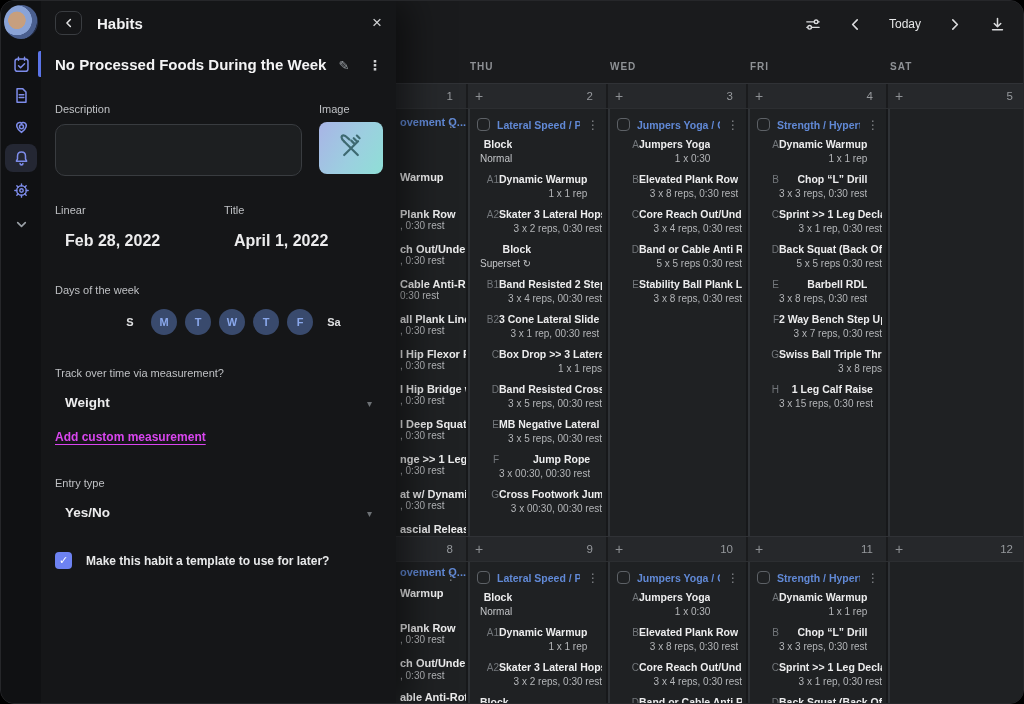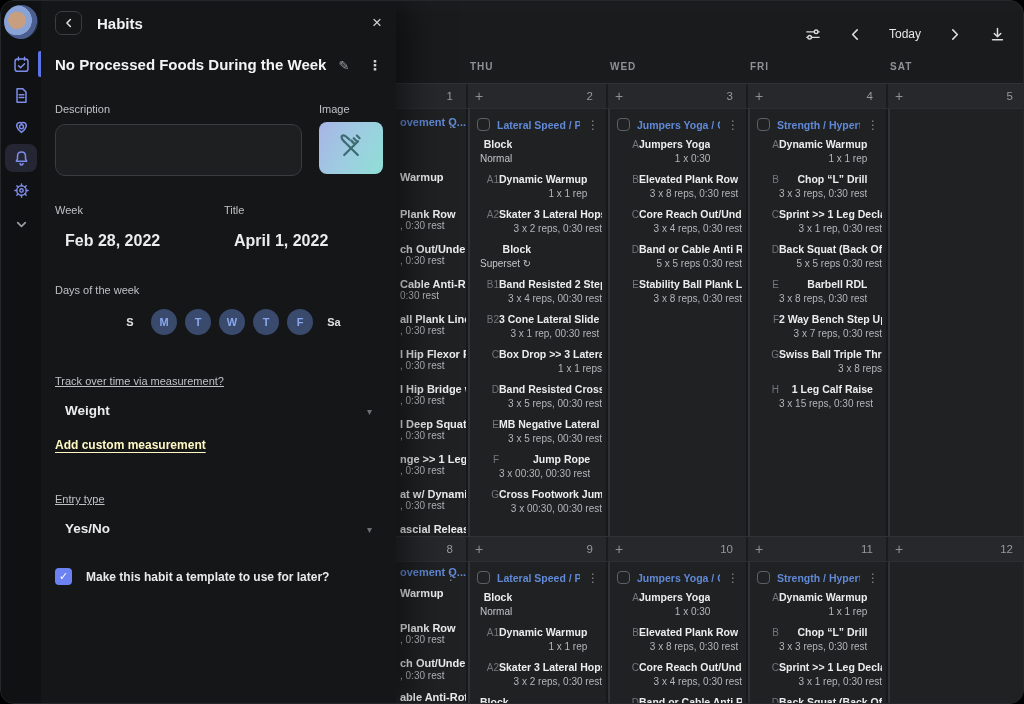--- a/index.html
+++ b/index.html
@@ -14,21 +14,21 @@
   .nav-item { position:relative; width:40px; height:26px; margin-bottom:5px; display:flex; align-items:center; justify-content:center; color:#7d8cea; }
   .nav-item svg { width:19px; height:19px; }
   .nav-item .active-bar { position:absolute; right:0; top:0; width:3px; height:26px; background:#5b74e8; border-radius:2px 0 0 2px; }
   .nav-item.selected { height:28px; }
   .nav-item.selected .sel-bg { position:absolute; left:4px; top:0; width:32px; height:28px; background:#242733; border-radius:8px; }
   .nav-item svg { position:relative; }
   .nav-item.chev { color:#9aa0a6; margin-top:3px; }
 
   
   .calendar { position:absolute; inset:0; }
-  .topbar { position:absolute; left:0; top:10px; right:0; height:46px; background:#1a1b1d; }
+  .topbar { position:absolute; left:0; top:0; right:0; height:46px; background:#1a1b1d; }
   .tb-right { position:absolute; right:16px; top:0; height:46px; display:flex; align-items:center; gap:24px; color:#dadbdd; }
   .tb-btn { display:flex; align-items:center; justify-content:center; }
   .tb-btn svg { width:19px; height:19px; }
   .today-btn { font-size:12px; color:#e6e7e8; }
 
   .cal-area { position:absolute; left:325px; top:46px; right:0; bottom:0; display:flex; flex-direction:column; }
   .day-row { height:36px; display:flex; background:#1a1b1d; }
   .dh-spacer { width:140px; flex:none; }
   .dh { width:140px; flex:none; padding:14px 0 0 4px; font-size:10px; font-weight:700; letter-spacing:1px; color:#8f9296; }
   .cal-rows { flex:1; display:flex; flex-direction:column; min-height:0; }
@@ -82,25 +82,25 @@
   .m-imgtile { margin-top:7px; width:64px; height:52px; border-radius:8px; background:linear-gradient(120deg,#a9b4e6 0%,#9ccfe0 55%,#8fdfd6 100%); display:flex; align-items:center; justify-content:center; }
   .m-imgtile svg { width:30px; height:30px; }
   .daterow { display:flex; margin-top:28px; }
   .daterow .fcol-l { width:169px; }
   .m-value { margin-top:16px; padding-left:10px; font-size:16px; color:#ececed; font-weight:600; }
   .days-label { margin-top:34px; }
   .chips { display:flex; gap:8px; margin-top:13px; padding-left:62px; }
   .day-chip { width:26px; height:26px; display:flex; align-items:center; justify-content:center; font-size:11px; }
   .day-chip.k-on { background:#394a6d; border-radius:50%; color:#8aa8ec; font-weight:700; }
   .day-chip.k-off { color:#dfe0e2; font-weight:600; }
-  .m-q-label { margin-top:40px;text-decoration:underline; }
+  .m-q-label { margin-top:32px; }
   .droprow { position:relative; margin-top:16px; height:17px; }
   .dropvalue { padding-left:10px; font-size:13.5px; color:#ececed; font-weight:600; }
   .drop-chevron { position:absolute; right:10px; top:3px; color:#6d7175; font-size:10px; }
-  .m-link { display:inline-block; margin-top:18px; font-size:12px; font-weight:700; color:#fef9c3; text-decoration:underline; text-underline-offset:3px; }
+  .m-link { display:inline-block; margin-top:18px; font-size:12px; font-weight:700; color:#d946ef; text-decoration:underline; text-underline-offset:3px; }
   .checkrow { display:flex; align-items:center; margin-top:30px; }
   .m-check { width:17px; height:17px; flex:none; background:#6d82f2; border-radius:4px; display:flex; align-items:center; justify-content:center; color:#fff; font-size:11px; font-weight:700; }
   .checklabel { margin-left:14px; font-size:12px; font-weight:600; color:#e8e9ea; }
 </style>
 </head>
 <body>
 
 <div class="window">
 
   <main class="calendar">
@@ -708,21 +708,21 @@
               <path d="M13 3.8l2.2 2.2M15.3 1.9l2 2M11.2 5.6l2.2 2.2"></path>
               <path d="M16 16.2 6 6.2"></path>
               <path d="M6 6.2C4.3 4.5 3.7 2.9 4.5 2.1c.8-.8 2.4-.2 4.1 1.5l1.2 1.2"></path>
             </svg>
           </div>
         </div>
       </div>
 
       <div class="daterow">
         <div class="fcol-l">
-          <div class="m-label">Week</div>
+          <div class="m-label">Linear</div>
           <div class="m-value">Feb 28, 2022</div>
         </div>
         <div>
           <div class="m-label">Title</div>
           <div class="m-value">April 1, 2022</div>
         </div>
       </div>
 
       <div class="m-label days-label">Days of the week</div>
       <div class="chips">

